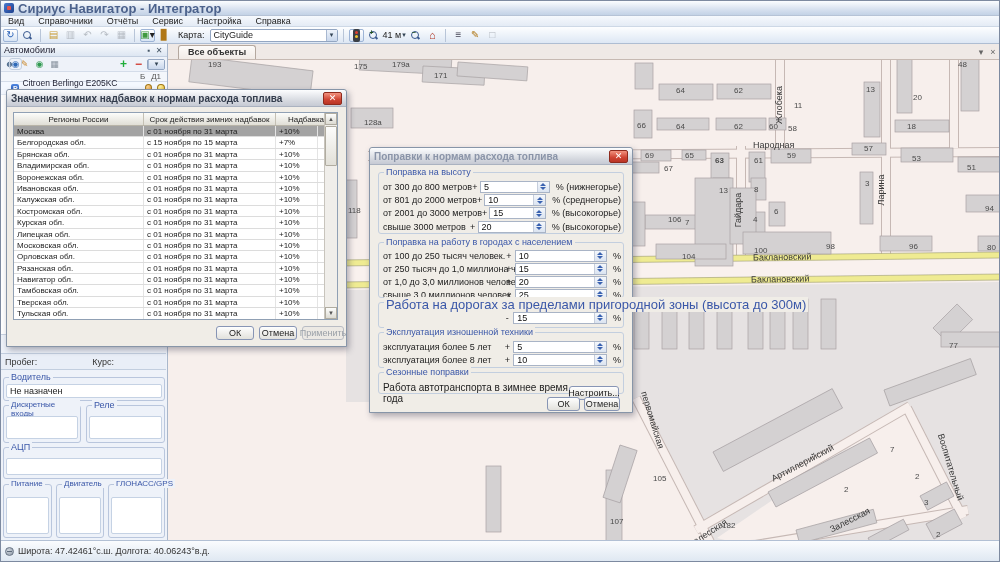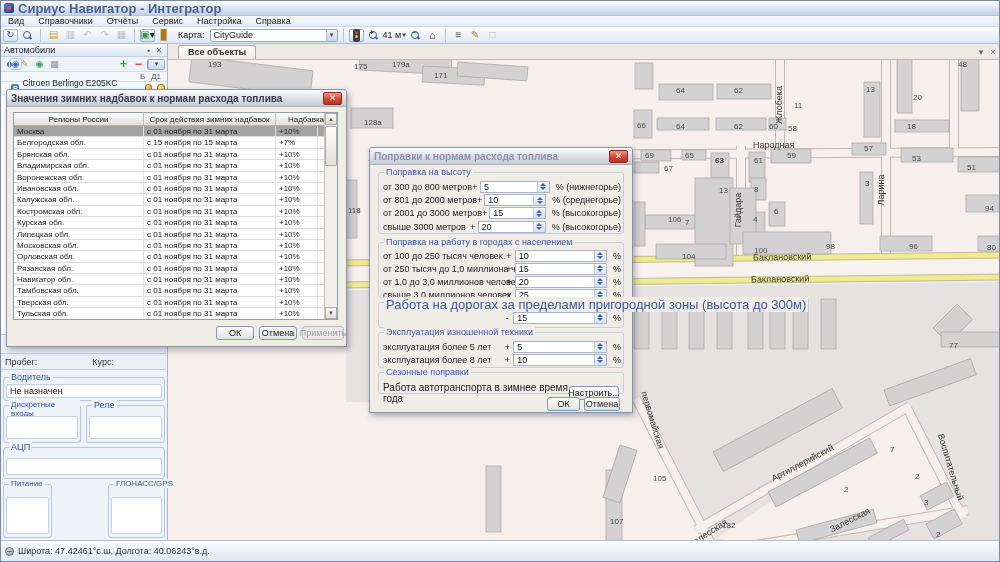--- a/index.html
+++ b/index.html
@@ -428,20 +428,24 @@
       <span class="wbox" style="left:2px;right:2px;top:10px;bottom:3px"></span>
     </div>
     <div class="sgroup" style="left:2px;top:403px;width:162px;height:32px">
       <span class="glab">АЦП</span>
       <span class="wbox" style="left:2px;right:2px;top:10px;bottom:3px"></span>
     </div>
     <div class="sgroup" style="left:2px;top:440px;width:49px;height:54px">
       <span class="glab" style="font-size:8px">Питание</span>
       <span class="wbox" style="left:2px;right:2px;top:12px;bottom:3px"></span>
     </div>
+    <div class="sgroup" style="left:55px;top:440px;width:48px;height:54px">
+      <span class="glab" style="font-size:8px">Двигатель</span>
+      <span class="wbox" style="left:2px;right:2px;top:12px;bottom:3px"></span>
+    </div>
     <div class="sgroup" style="left:107px;top:440px;width:57px;height:54px">
       <span class="glab" style="font-size:8px">ГЛОНАСС/GPS</span>
       <span class="wbox" style="left:2px;right:2px;top:12px;bottom:3px"></span>
     </div>
   </div>
 
   <div class="dlg" style="left:5px;top:88px;width:341px;height:258px">
     <div class="dlg-title">
       <span class="tt">Значения зимних надбавок к нормам расхода топлива</span>
       <span class="xbtn">✕</span>

